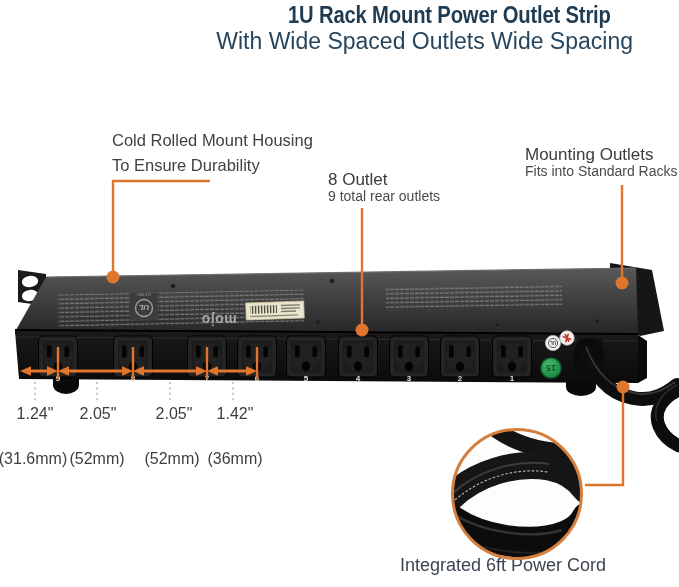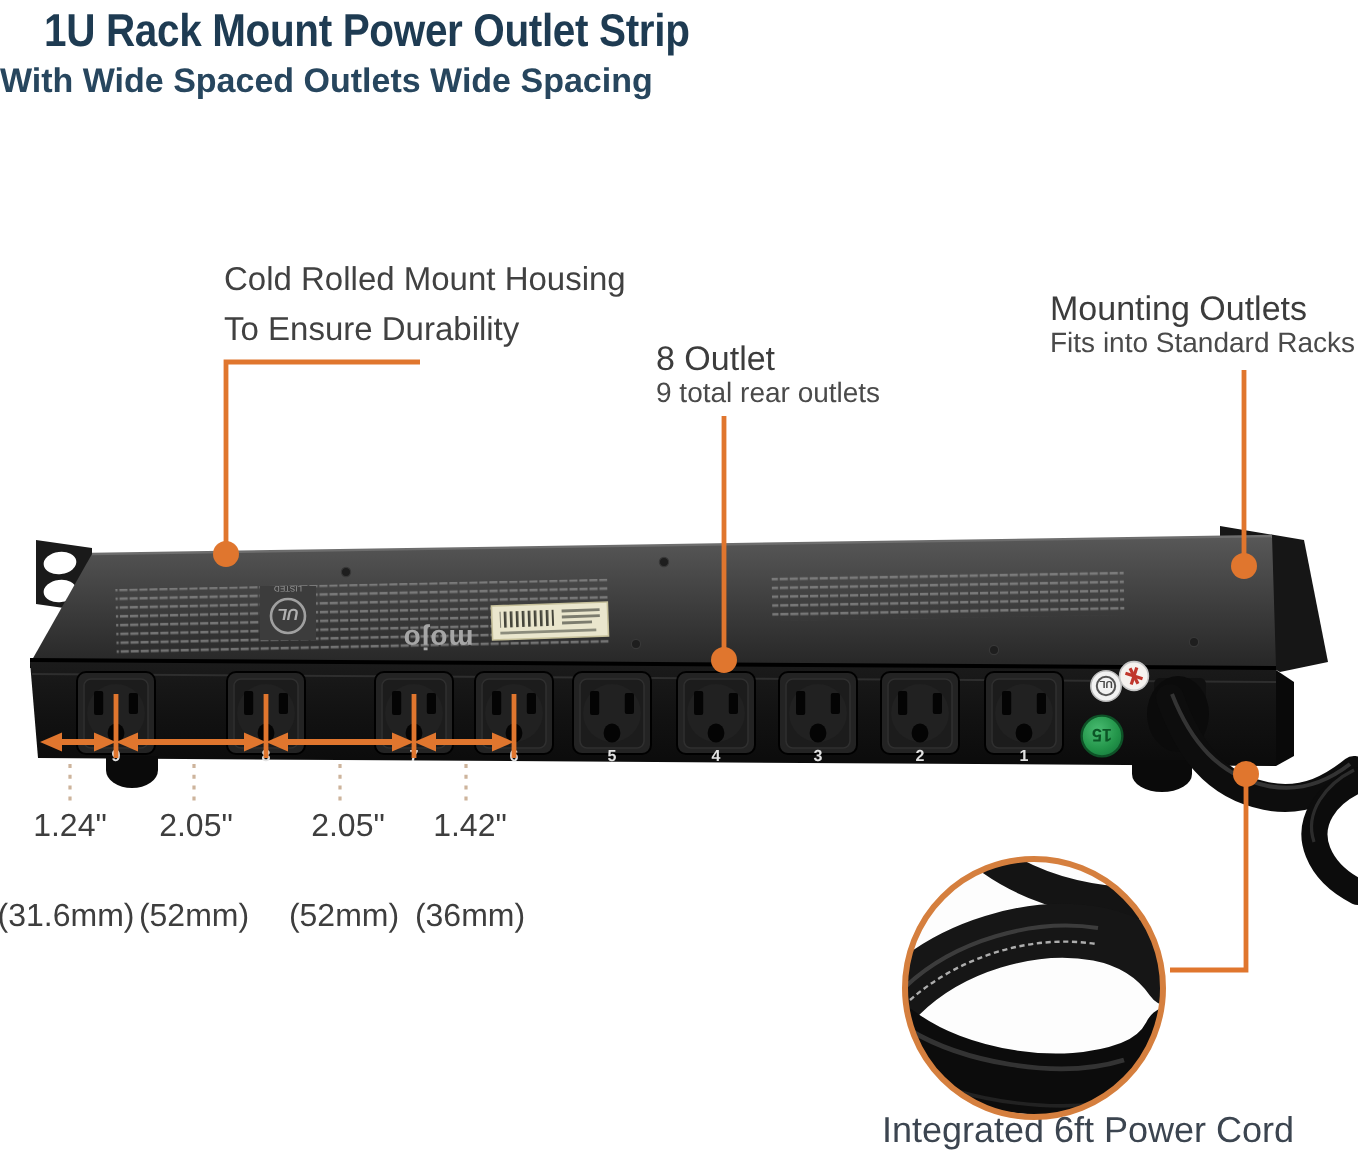--- a/index.html
+++ b/index.html
@@ -1,36 +1,36 @@
 <!DOCTYPE html>
 <html><head>
 <meta charset="utf-8">
 <style>
   html,body{margin:0;padding:0;background:#ffffff;}
   .canvas{position:relative;width:679px;height:587px;background:#fff;overflow:hidden;
           font-family:"Liberation Sans",sans-serif;}
   .abs{position:absolute;}
   
-  .hdr{left:0;top:3px;width:633px;text-align:left;}
+  .hdr{left:0;top:3px;width:633px;text-align:right;}
   .title{display:inline-block;font-size:23px;font-weight:700;color:#1E3B52;
          letter-spacing:-.2px;transform:scaleX(.88);line-height:25px;white-space:nowrap;}
-  .subtitle{font-size:17px;font-weight:700;color:#27465E;line-height:26px;white-space:nowrap;}
+  .subtitle{font-size:23px;font-weight:400;color:#27465E;line-height:26px;white-space:nowrap;}
   
   .co{color:#414141;white-space:nowrap;}
   .co-housing{left:112px;top:128px;font-size:16.5px;line-height:25px;}
   .co-9outlet{left:328px;top:170px;}
   .co-brackets{left:525px;top:145px;}
   .co-title{font-size:17px;color:#3C3C3C;line-height:20px;}
   .co-sub{font-size:14px;color:#4A4A4A;line-height:13px;}
   
   .meas{transform:translateX(-50%);font-size:16px;color:#3E3E3E;white-space:nowrap;}
   .meas-in{top:405px;}
   .meas-mm{top:450px;}
   
-  .cord-label{left:544px;top:555px;transform:translateX(-50%);font-size:18px;
+  .cord-label{left:503px;top:555px;transform:translateX(-50%);font-size:18px;
               color:#3C4550;white-space:nowrap;}
   svg{position:absolute;left:0;top:0;}
 </style>
 </head>
 <body>
 
 <div class="canvas">
 
   <div class="abs hdr">
     <div><span class="title">1U Rack Mount Power Outlet Strip</span></div>

